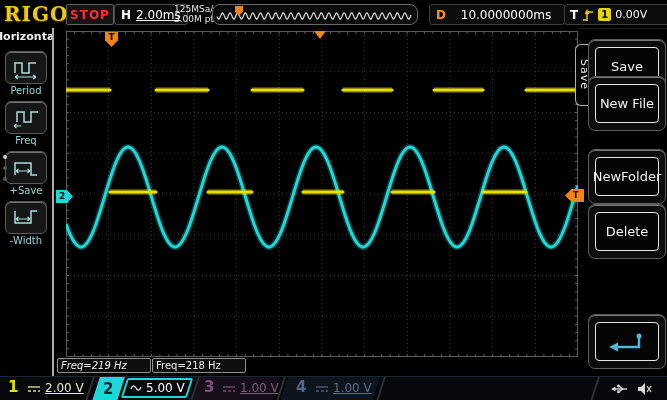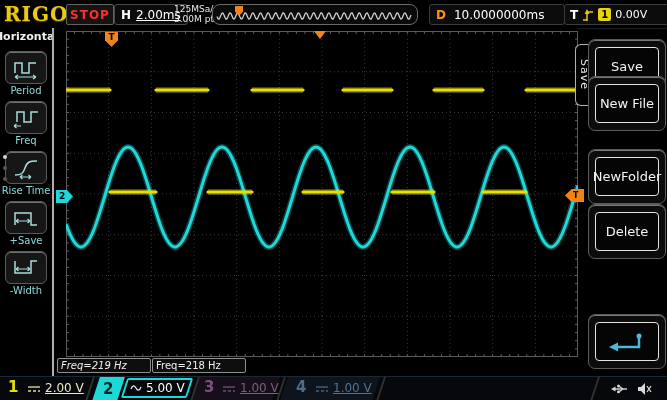--- a/index.html
+++ b/index.html
@@ -19,21 +19,21 @@
   .hbox .hlab{font-size:12px;font-weight:bold;color:#fff;}
   .hbox .hval{font-size:12px;color:#fff;text-decoration:underline;}
   .rate{position:absolute;left:174px;top:4px;font-size:9px;line-height:10px;color:#e9e9e9;}
   .preview{position:absolute;left:212px;top:4px;width:204px;height:19px;background:#0a0a0a;
            border:1px solid #6a6a6a;border-radius:8px;}
   .pv-marker{position:absolute;left:22px;top:1px;width:8px;height:10px;background:#f08418;
              clip-path:polygon(0 0,100% 0,100% 55%,50% 100%,0 55%);}
   .dbox{position:absolute;left:429px;top:4px;width:122px;height:19px;background:#0c0c0c;
         border:1px solid #3c3c3c;border-radius:3px;display:flex;align-items:center;padding:0 6px;gap:8px;}
   .dbox .dlab{color:#ff9518;font-weight:bold;font-size:12px;}
-  .dbox .dval{color:#fff;font-size:12px;flex:1;}
+  .dbox .dval{color:#fff;font-size:12px;flex:1;text-align:center;}
   .tbox{position:absolute;left:564px;top:4px;width:97px;height:19px;background:#0c0c0c;
         border:1px solid #3c3c3c;border-radius:3px;display:flex;align-items:center;padding:0 5px;gap:4px;}
   .tbox .tlab{color:#fff;font-weight:bold;font-size:12px;}
   .tsrc{width:13px;height:13px;background:#e8d40c;border-radius:2px;color:#000;font-size:10px;
         font-weight:bold;display:flex;align-items:center;justify-content:center;}
   .tlev{color:#fff;font-size:11px;}
 
   
   .lsb{position:absolute;left:0;top:28px;width:52px;height:348px;background:#000;
        display:flex;flex-direction:column;align-items:center;}
@@ -142,29 +142,20 @@
     <div class="menu-item">
       <div class="menu-btn">
         <svg width="30" height="24" viewBox="0 0 30 24">
           <path d="M6 16 V6 H13 V16 H20 V6 H27" stroke="#a9dcdc" stroke-width="1.5" fill="none"></path>
           <path d="M3 20 h7 M3 20 l2.5 -2 M3 20 l2.5 2" stroke="#a9dcdc" stroke-width="1.2" fill="none"></path>
         </svg>
       </div>
       <div class="menu-label">Freq</div>
     </div>
 
-    <div class="menu-item">
-      <div class="menu-btn">
-        <svg width="30" height="24" viewBox="0 0 30 24">
-          <path d="M4 19 C10 19 12 18 14 12 C16 6 18 5 26 5" stroke="#a9dcdc" stroke-width="1.5" fill="none"></path>
-          <path d="M9 21 H20 M9 21 l2.5 -2 M9 21 l2.5 2 M20 21 l-2.5 -2 M20 21 l-2.5 2" stroke="#a9dcdc" stroke-width="1.2" fill="none"></path>
-        </svg>
-      </div>
-      <div class="menu-label">Rise Time</div>
-    </div>
 
 
     <div class="menu-item">
       <div class="menu-btn">
         <svg width="30" height="24" viewBox="0 0 30 24">
           <path d="M4 19 V7 H20 V19 H26" stroke="#a9dcdc" stroke-width="1.5" fill="none"></path>
           <path d="M5 15 H19 M5 15 l2.5 -2 M5 15 l2.5 2 M19 15 l-2.5 -2 M19 15 l-2.5 2" stroke="#a9dcdc" stroke-width="1.2" fill="none"></path>
         </svg>
       </div>
       <div class="menu-label">+Save</div>

